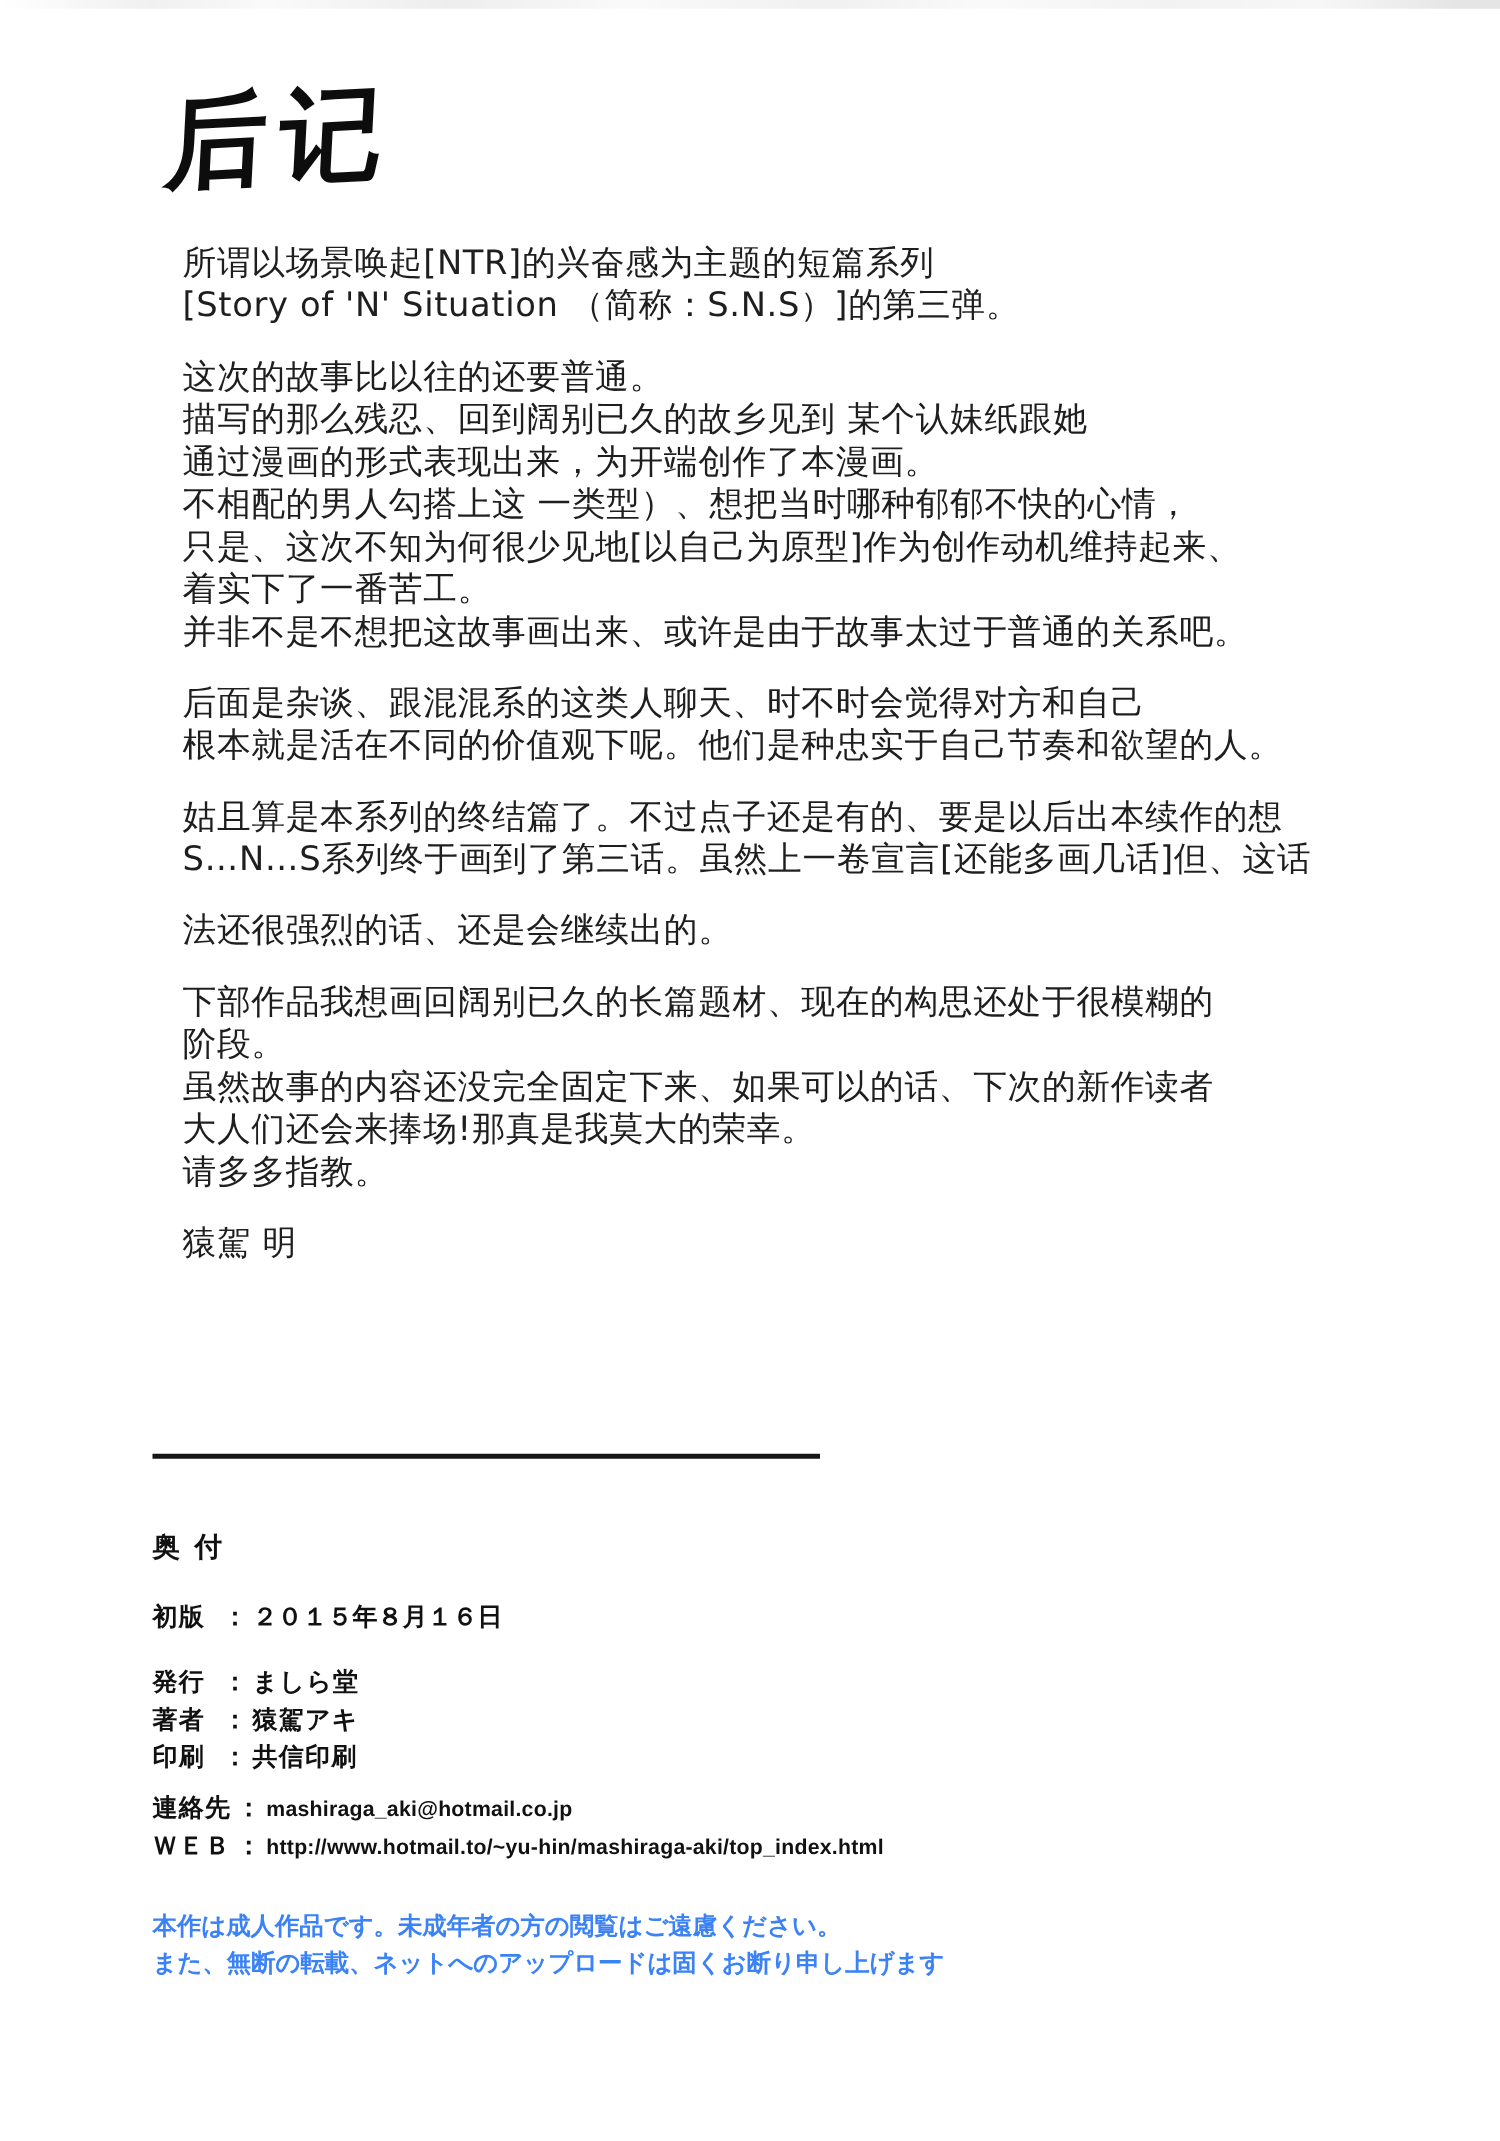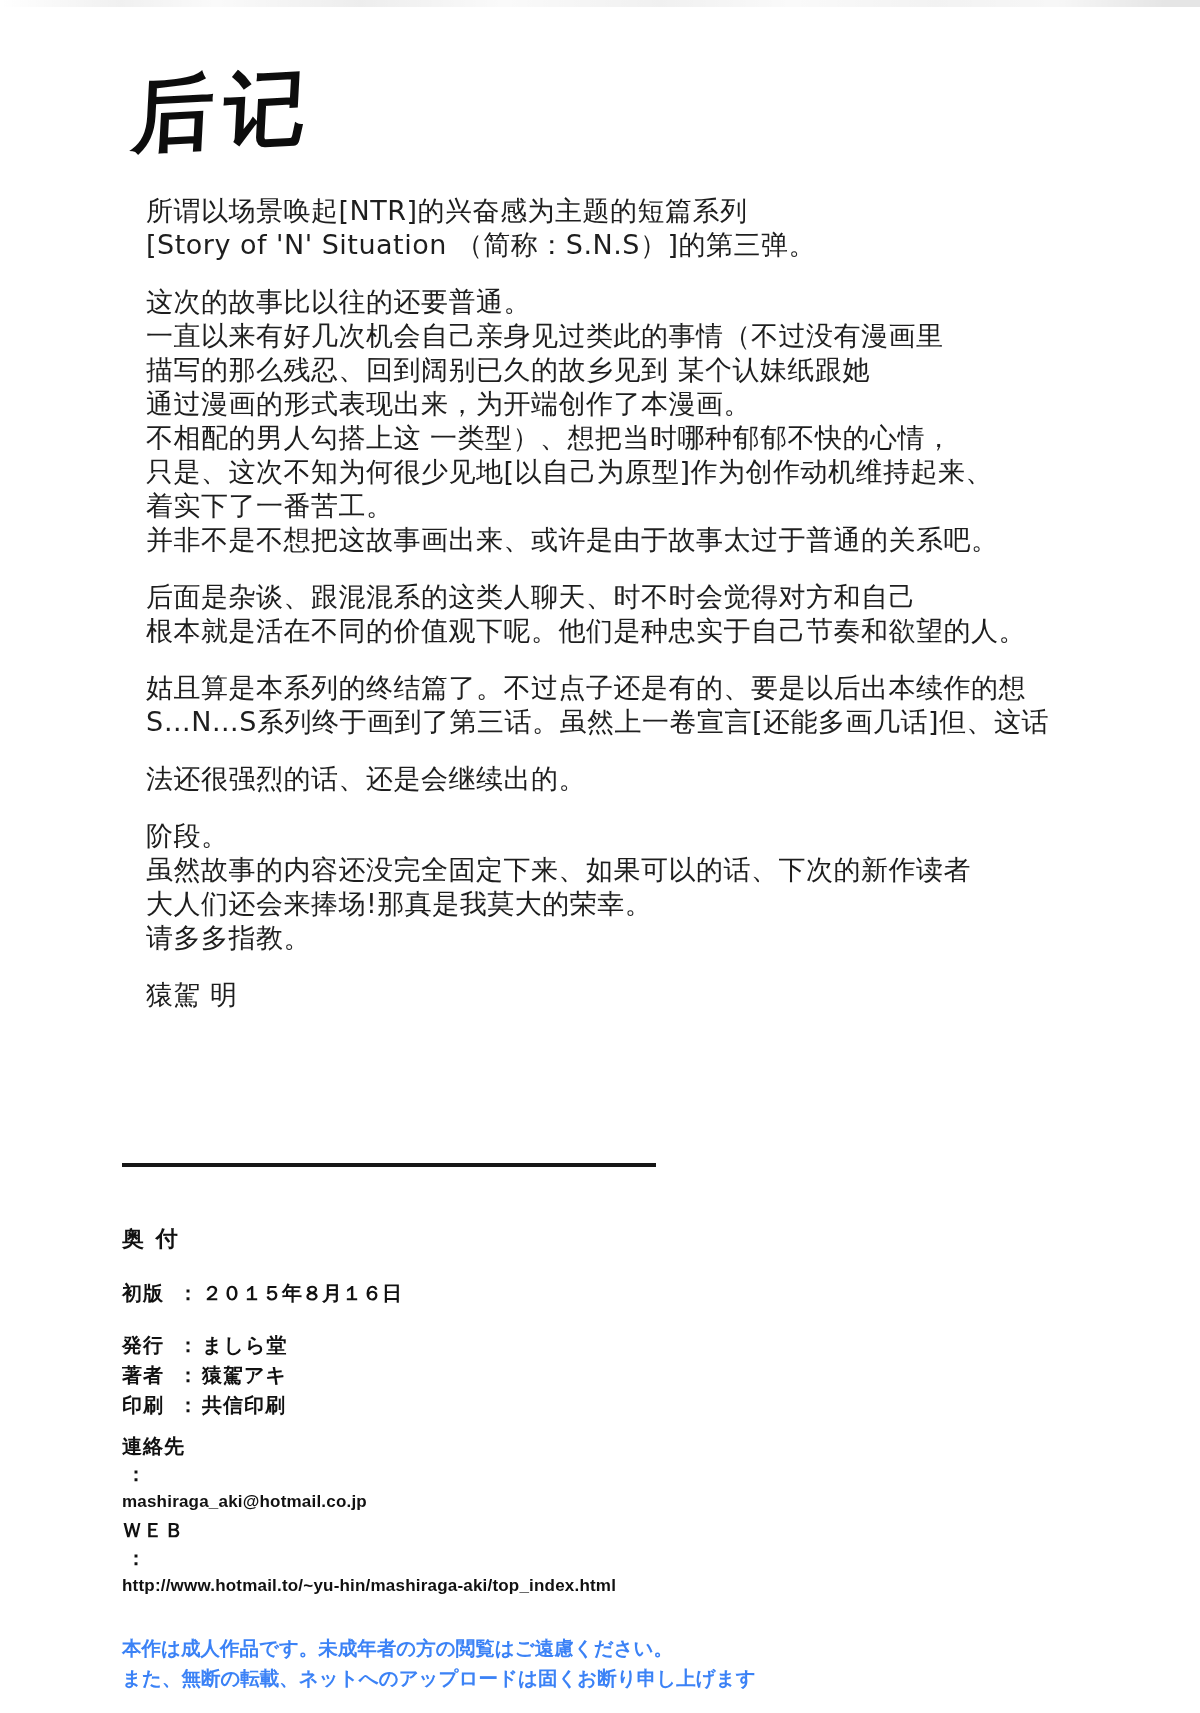--- a/index.html
+++ b/index.html
@@ -81,21 +81,21 @@
     margin-bottom: 28px;
   }
   .crow {
     display: flex;
     align-items: baseline;
     font-size: 20px;
     font-weight: 600;
   }
   .crow-edition { line-height: 26px; margin-bottom: 24px; }
   .crow-pub     { line-height: 30px; }
-  .crow-contact { line-height: 28px; flex-direction: column; }
+  .crow-contact { line-height: 28px; }
   .contact-group { margin-top: 12px; }
   .clabel {
     display: inline-block;
     min-width: 52px;
     letter-spacing: 1px;
   }
   .ccolon {
     display: inline-block;
     width: 28px;
     text-align: center;
@@ -126,36 +126,36 @@
 
   <div class="scan-artifact"></div>
 
   <div class="page-title">后记</div>
 
   <div class="afterword-body">
     <div class="bline">所谓以场景唤起[NTR]的兴奋感为主题的短篇系列</div>
     <div class="bline">[Story of 'N' Situation （简称：S.N.S）]的第三弹。</div>
     <div class="bline"></div>
     <div class="bline">这次的故事比以往的还要普通。</div>
-    <div class="bline">一直以来有好几次机会自己亲身见过类此的事情（不过没有漫画里</div>
     <div class="bline">描写的那么残忍、回到阔别已久的故乡见到 某个认妹纸跟她</div>
     <div class="bline">通过漫画的形式表现出来，为开端创作了本漫画。</div>
     <div class="bline">不相配的男人勾搭上这 一类型）、想把当时哪种郁郁不快的心情，</div>
     <div class="bline">只是、这次不知为何很少见地[以自己为原型]作为创作动机维持起来、</div>
     <div class="bline">着实下了一番苦工。</div>
     <div class="bline">并非不是不想把这故事画出来、或许是由于故事太过于普通的关系吧。</div>
     <div class="bline"></div>
     <div class="bline">后面是杂谈、跟混混系的这类人聊天、时不时会觉得对方和自己</div>
     <div class="bline">根本就是活在不同的价值观下呢。他们是种忠实于自己节奏和欲望的人。</div>
     <div class="bline"></div>
     <div class="bline">姑且算是本系列的终结篇了。不过点子还是有的、要是以后出本续作的想</div>
     <div class="bline">S…N…S系列终于画到了第三话。虽然上一卷宣言[还能多画几话]但、这话</div>
     <div class="bline"></div>
     <div class="bline">法还很强烈的话、还是会继续出的。</div>
     <div class="bline"></div>
+    <div class="bline">下部作品我想画回阔别已久的长篇题材、现在的构思还处于很模糊的</div>
     <div class="bline">阶段。</div>
     <div class="bline">虽然故事的内容还没完全固定下来、如果可以的话、下次的新作读者</div>
     <div class="bline">大人们还会来捧场!那真是我莫大的荣幸。</div>
     <div class="bline">请多多指教。</div>
     <div class="bline"></div>
     <div class="bline signature">猿駕 明</div>
   </div>
 
   <div class="divider"></div>
 

